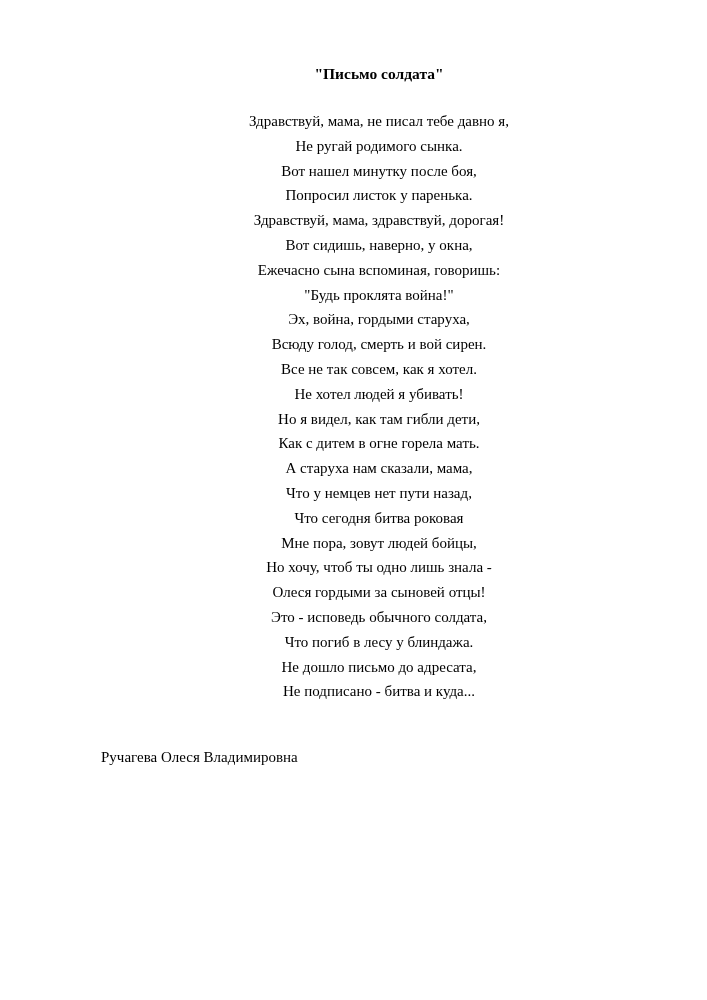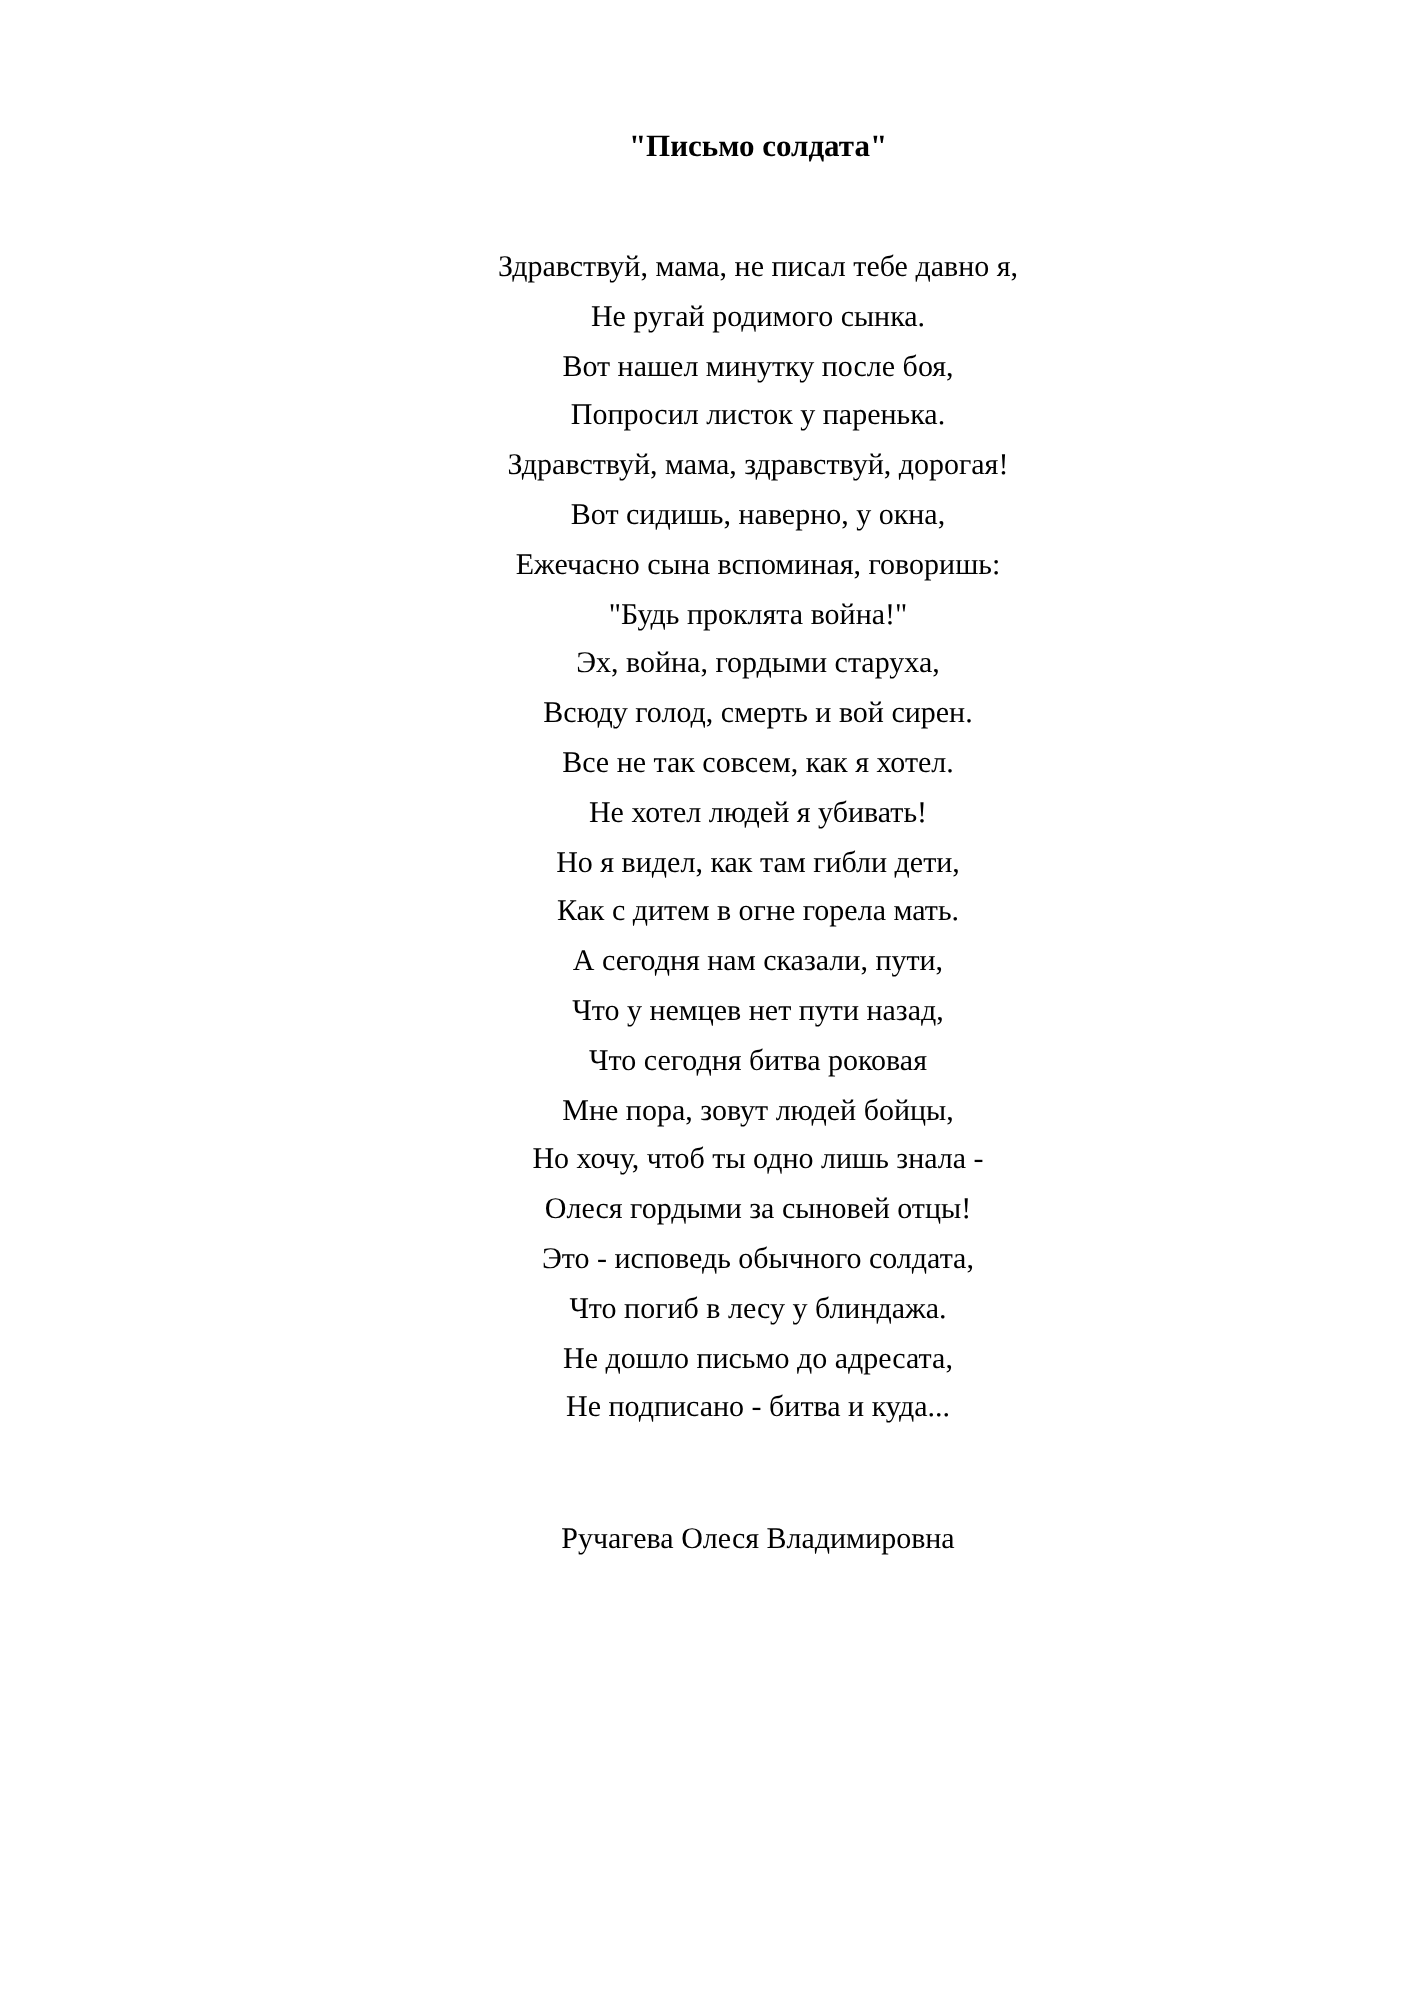--- a/index.html
+++ b/index.html
@@ -21,31 +21,31 @@
     overflow: hidden;
   }
   .title {
     margin: 0;
     font-size: 15.5px;
     font-weight: bold;
     text-align: center;
     line-height: 16px;
   }
   .poem {
-    margin-top: 40px;
+    margin-top: 27px;
   }
   .poem-line {
     margin: 0;
     text-align: center;
     line-height: 24.8px;
     white-space: pre-wrap;
   }
   .author {
     margin-top: 44px;
-    text-align: center;
+    text-align: left;
     line-height: 18px;
   }
 </style>
 </head>
 <body>
 
 <div class="page">
   <h1 class="title">"Письмо солдата"</h1>
 
   <div class="poem">
@@ -56,21 +56,21 @@
       <p class="poem-line">Здравствуй, мама, здравствуй, дорогая!</p>
       <p class="poem-line">Вот сидишь, наверно, у окна,</p>
       <p class="poem-line">Ежечасно сына вспоминая, говоришь:</p>
       <p class="poem-line">"Будь проклята война!"</p>
       <p class="poem-line">Эх, война, гордыми старуха,</p>
       <p class="poem-line">Всюду голод, смерть и вой сирен.</p>
       <p class="poem-line">Все не так совсем, как я хотел.</p>
       <p class="poem-line">Не хотел людей я убивать!</p>
       <p class="poem-line">Но я видел, как там гибли дети,</p>
       <p class="poem-line">Как с дитем в огне горела мать.</p>
-      <p class="poem-line">А сегодня нам сказали, пути,</p>
+      <p class="poem-line">А старуха нам сказали, мама,</p>
       <p class="poem-line">Что у немцев нет пути назад,</p>
       <p class="poem-line">Что сегодня битва роковая</p>
       <p class="poem-line">Мне пора, зовут людей бойцы,</p>
       <p class="poem-line">Но хочу, чтоб ты одно лишь знала -</p>
       <p class="poem-line">Олеся гордыми за сыновей отцы!</p>
       <p class="poem-line">Это - исповедь обычного солдата,</p>
       <p class="poem-line">Что погиб в лесу у блиндажа.</p>
       <p class="poem-line">Не дошло письмо до адресата,</p>
       <p class="poem-line">Не подписано - битва и куда...</p>
     </div>

